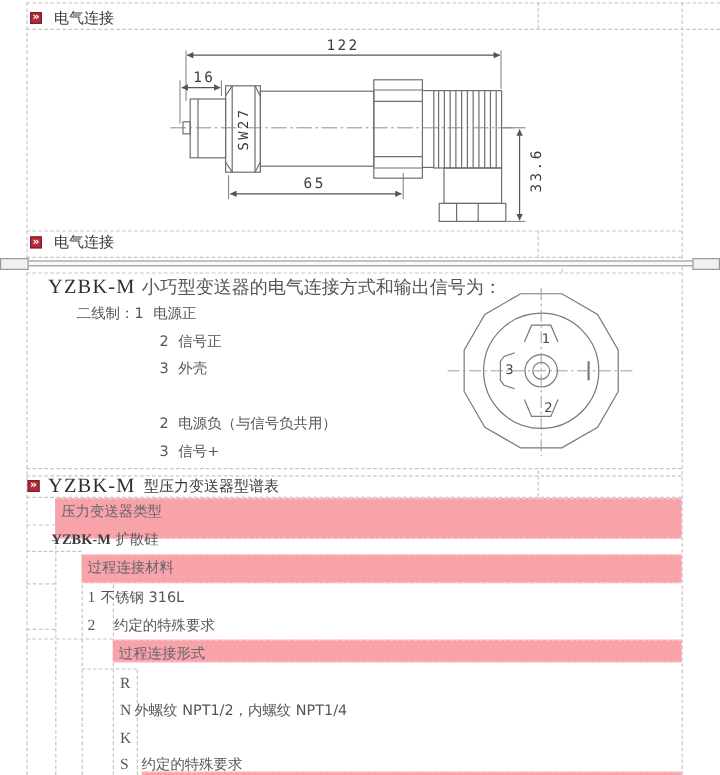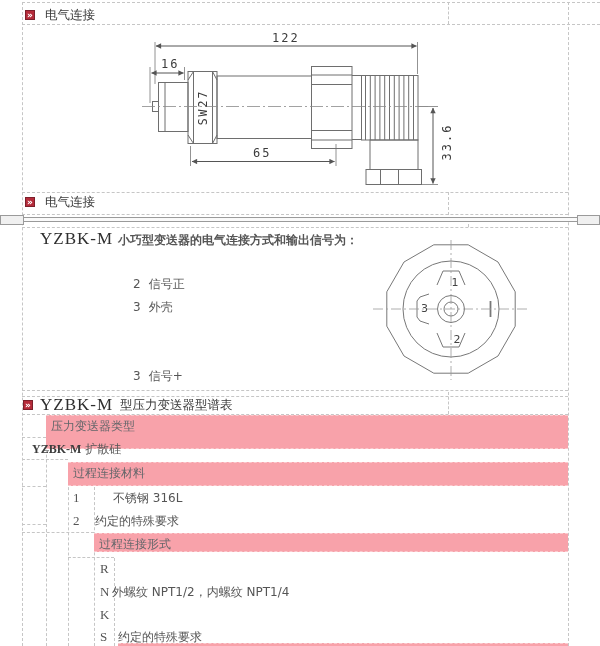--- a/index.html
+++ b/index.html
@@ -14,21 +14,21 @@
   .mark{width:10px;height:10px;background:#b52b3a;border:1px solid #7c1f2b;box-sizing:border-box;
         color:#fff;font-size:9px;line-height:8px;text-align:center;font-weight:bold;flex:0 0 auto;}
   .model17{font-family:"Liberation Serif","DejaVu Serif",serif;font-size:17px;color:#2f2f2f;
            letter-spacing:1px;white-space:nowrap;}
   
   .band{position:absolute;left:0;top:217px;width:600px;height:5px;background:#fafafa;
         border-top:1px solid #9a9a9a;border-bottom:1px solid #9a9a9a;box-sizing:border-box;}
   .bandbox{position:absolute;height:10px;background:#f0f0f0;border:1px solid #9a9a9a;box-sizing:border-box;}
   
   .intro{position:absolute;display:flex;align-items:baseline;gap:5px;white-space:nowrap;}
-  .intro .it{font-size:12px;color:#555;font-weight:bold;}
+  .intro .it{font-size:15px;color:#555;}
   .wline{position:absolute;font-size:12px;color:#555;line-height:16px;white-space:nowrap;}
   .wline .wn{margin-right:8px;}
   
   .prow{position:absolute;background:#f8a2aa;border-top:1px dashed #fbc9cd;border-bottom:1px dashed #fbc9cd;
         box-sizing:border-box;color:#63666a;font-size:12px;line-height:21px;padding-left:5px;white-space:nowrap;}
   .trow{position:absolute;font-size:12px;color:#555;line-height:16px;white-space:nowrap;}
   .codeN{position:absolute;font-family:"Liberation Serif","DejaVu Serif",serif;font-size:13px;
          color:#555;line-height:16px;}
   .modelsm{font-family:"Liberation Serif","DejaVu Serif",serif;font-weight:bold;font-size:12px;color:#3d3d3d;}
   .treedash{position:absolute;width:6px;height:0;border-top:1px dashed #9a9a9a;}
@@ -145,25 +145,31 @@
   </div>
 
   <div class="band"></div>
   <div class="bandbox" style="left:0;top:215px;width:24px"></div>
   <div class="bandbox" style="left:577px;top:215px;width:23px"></div>
 
   <div class="intro" style="left:40px;top:229px">
     <span class="model17">YZBK-M</span>
     <span class="it">小巧型变送器的电气连接方式和输出信号为：</span>
   </div>
+  <div class="wline" style="left:64px;top:253px">
+    <span>二线制：</span><span class="wn">1</span><span>电源正</span>
+  </div>
   <div class="wline" style="left:133px;top:276px">
     <span class="wn">2</span><span>信号正</span>
   </div>
   <div class="wline" style="left:133px;top:299px">
     <span class="wn">3</span><span>外壳</span>
+  </div>
+  <div class="wline" style="left:133px;top:345px">
+    <span class="wn">2</span><span>电源负（与信号负共用）</span>
   </div>
   <div class="wline" style="left:133px;top:368px">
     <span class="wn">3</span><span>信号+</span>
   </div>
 
   <svg style="left:365px;top:232px" width="170" height="155" viewBox="365 232 170 155">
     <g fill="none" stroke="#787878" stroke-width="1">
       <polygon points="515.2,326.2 498,356 468.2,373.2 433.8,373.2 404,356 386.8,326.2 386.8,291.8 404,262 433.8,244.8 468.2,244.8 498,262 515.2,291.8"></polygon>
       <circle cx="451" cy="309" r="48"></circle>
       <circle cx="451" cy="309" r="13.5"></circle>
@@ -184,29 +190,29 @@
 
   <div class="sech" style="left:23px;top:395px;gap:7px">
     <span class="mark">»</span>
     <span class="model17">YZBK-M</span>
     <span>型压力变送器型谱表</span>
   </div>
 
   <div class="prow" style="left:46px;top:415px;width:522px;height:34px">压力变送器类型</div>
 
   <div class="treedash" style="left:43px;top:450px"></div>
-  <div class="trow" style="left:32px;top:441px">
+  <div class="trow" style="left:43px;top:441px">
     <span class="modelsm">YZBK-M</span>
     <span>扩散硅</span>
   </div>
 
   <div class="prow" style="left:68px;top:462px;width:500px;height:24px">过程连接材料</div>
 
   <div class="codeN" style="left:73px;top:490px">1</div>
-  <div class="trow" style="left:113px;top:490px">不锈钢 316L</div>
+  <div class="trow" style="left:84px;top:490px">不锈钢 316L</div>
   <div class="codeN" style="left:73px;top:513px">2</div>
   <div class="trow" style="left:95px;top:513px">约定的特殊要求</div>
 
   <div class="prow" style="left:94px;top:533px;width:474px;height:19px">过程连接形式</div>
 
   <div class="codeN" style="left:100px;top:561px">R</div>
   <div class="codeN" style="left:100px;top:584px">N</div>
   <div class="trow" style="left:112px;top:584px">外螺纹 NPT1/2，内螺纹 NPT1/4</div>
   <div class="codeN" style="left:100px;top:607px">K</div>
   <div class="codeN" style="left:100px;top:629px">S</div>

